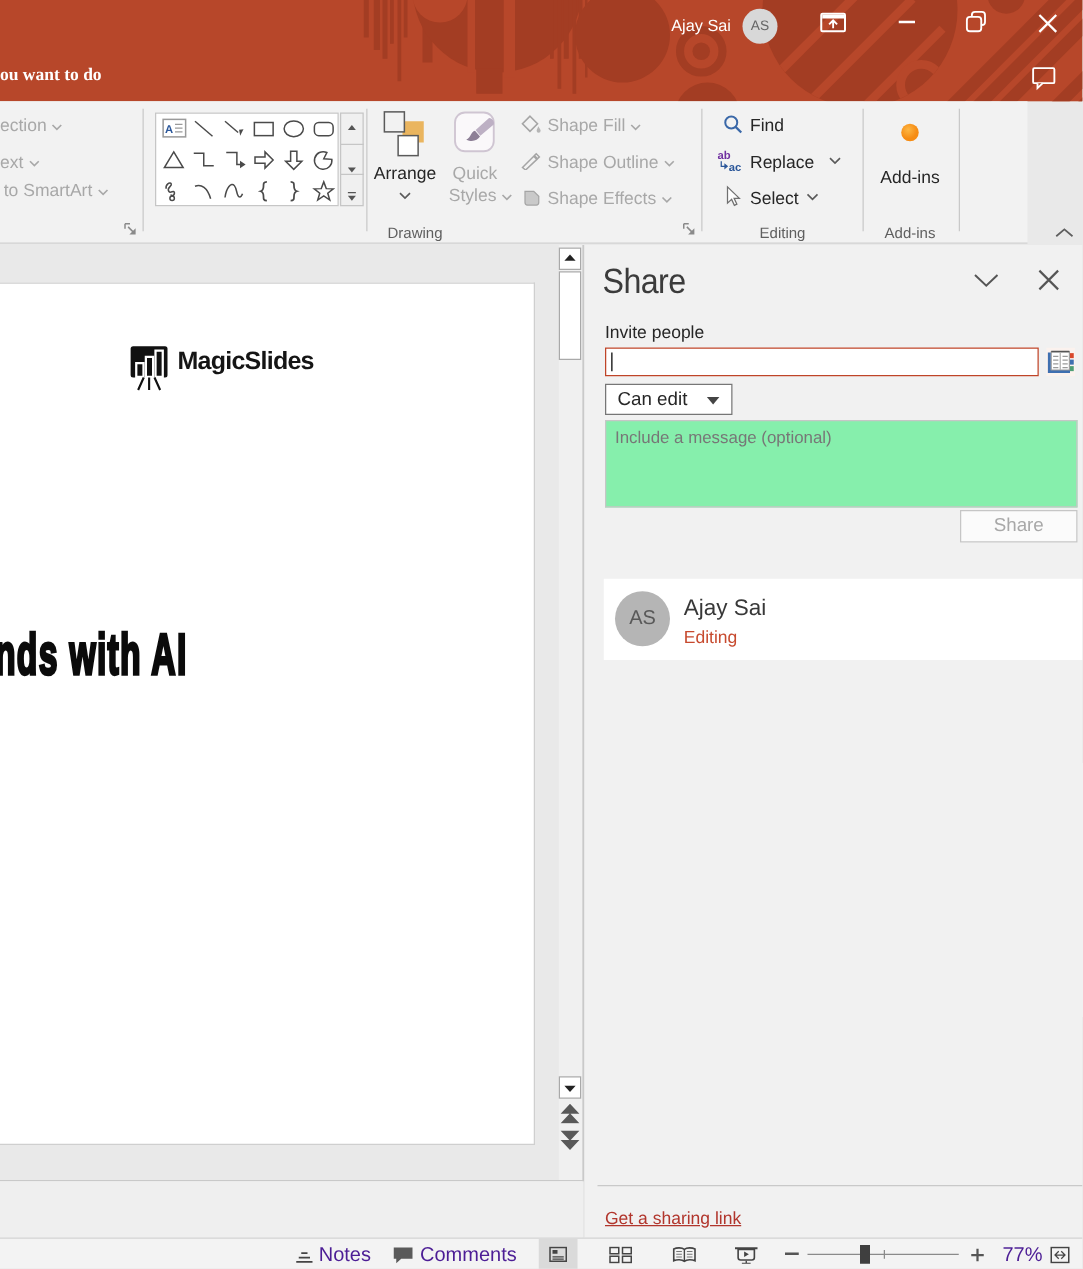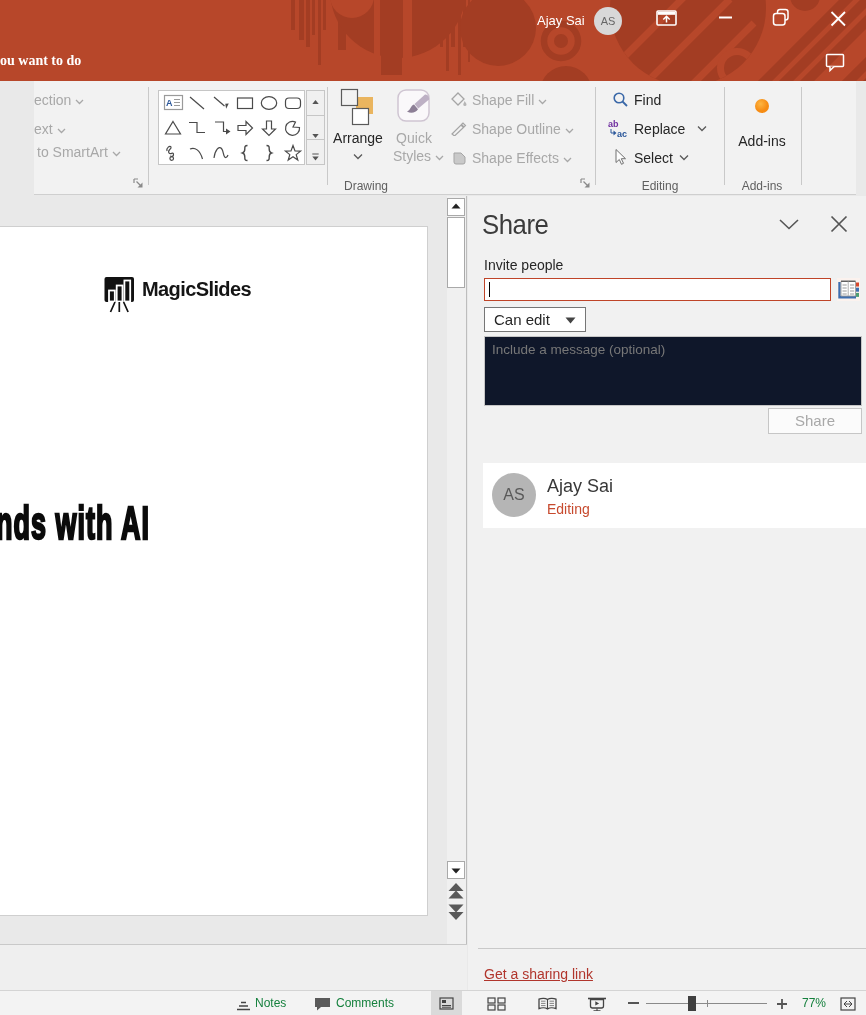--- a/index.html
+++ b/index.html
@@ -5,32 +5,32 @@
   * { margin:0; padding:0; box-sizing:border-box; -webkit-font-smoothing:antialiased; }
   html,body { width:866px; height:1015px; overflow:hidden; }
   body { font-family:"Liberation Sans", sans-serif; position:relative; background:#e9e9e9; }
   .abs { position:absolute; }
   
   #titlebar { left:0; top:0; width:866px; height:81px; background:#B7472A; overflow:hidden; }
   #titlename { left:537px; top:13px; color:#fff; font-size:13px; }
   #avatar { left:594px; top:7px; width:28px; height:28px; border-radius:50%; background:#d8d8d8; color:#666; font-size:11px; line-height:28px; text-align:center; }
   #tellme { left:0px; top:53px; color:#fff; font-size:14px; font-weight:bold;font-family:Liberation Serif, serif; }
   
-  #ribbon { left:0; top:81px; width:822px; height:114px; background:#f2f2f2; border-bottom:1px solid #cfcfcf;margin-left:34px; }
+  #ribbon { left:0; top:81px; width:822px; height:114px; background:#f2f2f2; border-bottom:1px solid #cfcfcf; }
   .rlbl { color:#a8a8a8; font-size:14px; white-space:nowrap; }
   .glbl { color:#5f5f5f; font-size:12px; }
   .vsep { width:1px; background:#c9c9c9; top:6px; height:98px; }
   .blk { color:#262626; font-size:14px; }
   
   #main { left:0; top:196px; width:866px; height:794px; background:#e9e9e9; }
   #slide { left:0; top:30px; width:428px; height:690px; background:#fff; border-right:1px solid #cfcfcf; border-top:1px solid #cfcfcf; border-bottom:1px solid #cfcfcf; }
   #sharepane { left:468px; top:0; width:398px; height:794px; background:#f1f1f1; }
   #scrollcol { left:447px; top:0; width:20px; height:794px; background:#f0f0f0; border-right:1px solid #bdbdbd; }
   
-  #statusbar { left:0; top:990px; width:866px; height:25px; background:#f3f3f3; border-top:1px solid #d4d4d4; color:#15803d; font-size:12px; }
+  #statusbar { left:0; top:990px; width:866px; height:25px; background:#f3f3f3; border-top:1px solid #d4d4d4; color:#4c1d95; font-size:16px; }
 </style>
 </head>
 <body>
   <div id="titlebar" class="abs">
     <svg id="tbart" class="abs" style="left:0;top:0" width="866" height="81">
       <rect x="0" y="0" width="866" height="81" fill="#B7472A"></rect>
       <g fill="#a33d23">
         <rect x="291" y="0" width="4" height="30"></rect>
         <rect x="299" y="0" width="5" height="40"></rect>
         <rect x="306" y="0" width="4" height="47"></rect>
@@ -334,21 +334,21 @@
         <path d="M4 3.2h14.5" stroke="#555" stroke-width="1.3"></path>
         <path d="M11.2 3.5V18" stroke="#b0b0b0"></path>
         <path d="M5.5 7h4.2M5.5 10h4.2M5.5 13h4.2M5.5 16h4.2M13 7h4.2M13 10h4.2M13 13h4.2M13 16h4.2" stroke="#9a9a9a" stroke-width="1"></path>
       </svg>
       <div class="abs" style="left:16px;top:111px;width:102px;height:25px;background:#fff;border:1px solid #767676">
         <div class="abs" style="left:9px;top:3px;font-size:15px;color:#262626">Can edit</div>
         <svg class="abs" style="left:80px;top:9px" width="11" height="7">
           <path d="M0.5 0.5h10L5.5 6.5z" fill="#444"></path>
         </svg>
       </div>
-      <div class="abs" style="left:16px;top:140px;width:378px;height:70px;background:#0f172a;border:1px solid #c6c6c6">
+      <div class="abs" style="left:16px;top:140px;width:378px;height:70px;background:#86efac;border:1px solid #c6c6c6">
         <div class="abs" style="left:7px;top:5px;font-size:13.5px;color:#777">Include a message (optional)</div>
       </div>
       <div class="abs" style="left:300px;top:212px;width:94px;height:26px;background:#fbfbfb;border:1px solid #c6c6c6;font-size:15px;color:#a8a8a8;text-align:center;line-height:24px">Share</div>
       <div class="abs" style="left:15px;top:267px;width:383px;height:65px;background:#fff">
         <div class="abs" style="left:9px;top:10px;width:44px;height:44px;border-radius:50%;background:#b5b5b5;color:#595959;font-size:16px;text-align:center;line-height:44px">AS</div>
         <div class="abs" style="left:64px;top:13px;font-size:18px;color:#383838">Ajay Sai</div>
         <div class="abs" style="left:64px;top:38px;font-size:14px;color:#c74a2e">Editing</div>
       </div>
       <div class="abs" style="left:10px;top:752px;width:388px;height:1px;background:#c9c9c9"></div>
       <div class="abs" style="left:16px;top:770px;font-size:14px;color:#b1352c;text-decoration:underline">Get a sharing link</div>

